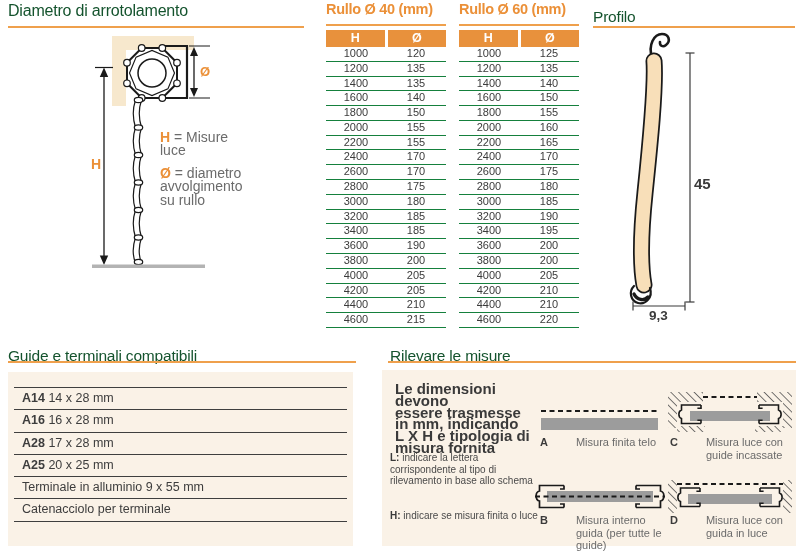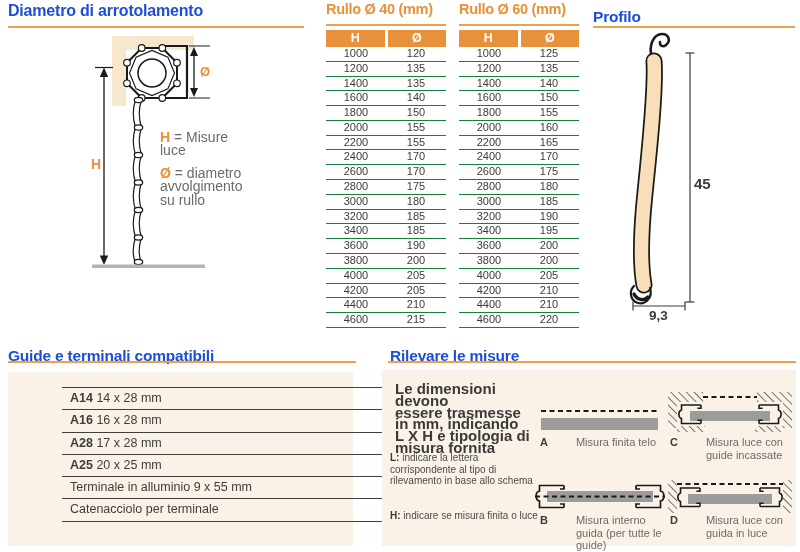--- a/index.html
+++ b/index.html
@@ -1,21 +1,21 @@
 <!DOCTYPE html>
 <html><head>
 <meta charset="utf-8">
 <style>
   * { margin:0; padding:0; box-sizing:border-box; }
   html,body { background:#ffffff; }
   .page {
     position:relative; width:800px; height:552px; background:#ffffff;
     font-family:"Liberation Sans", sans-serif; overflow:hidden; color:#3b3b3b;
   }
-  .sec-title { position:absolute; color:#1d4ed8; font-weight:700; white-space:nowrap; }
+  .sec-title { position:absolute; color:#14532d; font-weight:400; white-space:nowrap; }
   .t-main { font-size:16px; letter-spacing:-0.2px; }
   .t-sub  { font-size:15.5px; letter-spacing:-0.2px;margin-top:6px; }
   .rule { position:absolute; height:2px; background:#EFA04C; }
 
   
   .rtable { position:absolute; top:1px; width:120px; }
   .rtable-title { color:#EB9038; font-weight:800; font-size:14.5px; letter-spacing:-0.3px; white-space:nowrap; height:20px; }
   .rtable-rule { height:2px; background:#EFA04C; margin-top:3px; }
   .rtable-head { display:flex; gap:3px; margin-top:4px; }
   .hcell { flex:1; background:#E8913C; color:#ffffff; font-weight:bold; font-size:12.5px; text-align:center; height:17px; line-height:17px; }
@@ -29,21 +29,21 @@
   
   .legend { position:absolute; left:160px; top:131px; width:86px; font-size:14px; line-height:13.4px; color:#6b6b6b; }
   .legend-item { margin-bottom:9px; }
   .legend .sym { color:#EB9038; font-weight:800; }
   .pre { white-space:pre-line; }
 
   
   .cream { position:absolute; background:#FAF2E7; }
 
   
-  .glist { position:absolute; left:6px; top:15px; width:333px; border-bottom:1px solid #3f3f3f;margin-left:48px; }
+  .glist { position:absolute; left:6px; top:15px; width:333px; border-bottom:1px solid #3f3f3f; }
   .grow { height:22.3px; line-height:21.5px; border-top:1px solid #3f3f3f; padding-left:8px; font-size:12.5px; color:#3d3d3d; }
   .gcode { font-weight:bold; }
 
   
   .r-intro { position:absolute; left:13px; top:13px; width:150px; font-size:15px; line-height:11.8px; font-weight:bold; color:#3a3a3a; }
   .r-para { position:absolute; left:8px; width:148px; font-size:10px; line-height:11.6px; color:#4a4a4a; }
   .plead { font-weight:bold; color:#3a3a3a; }
 
   
   .dg { position:absolute; }

